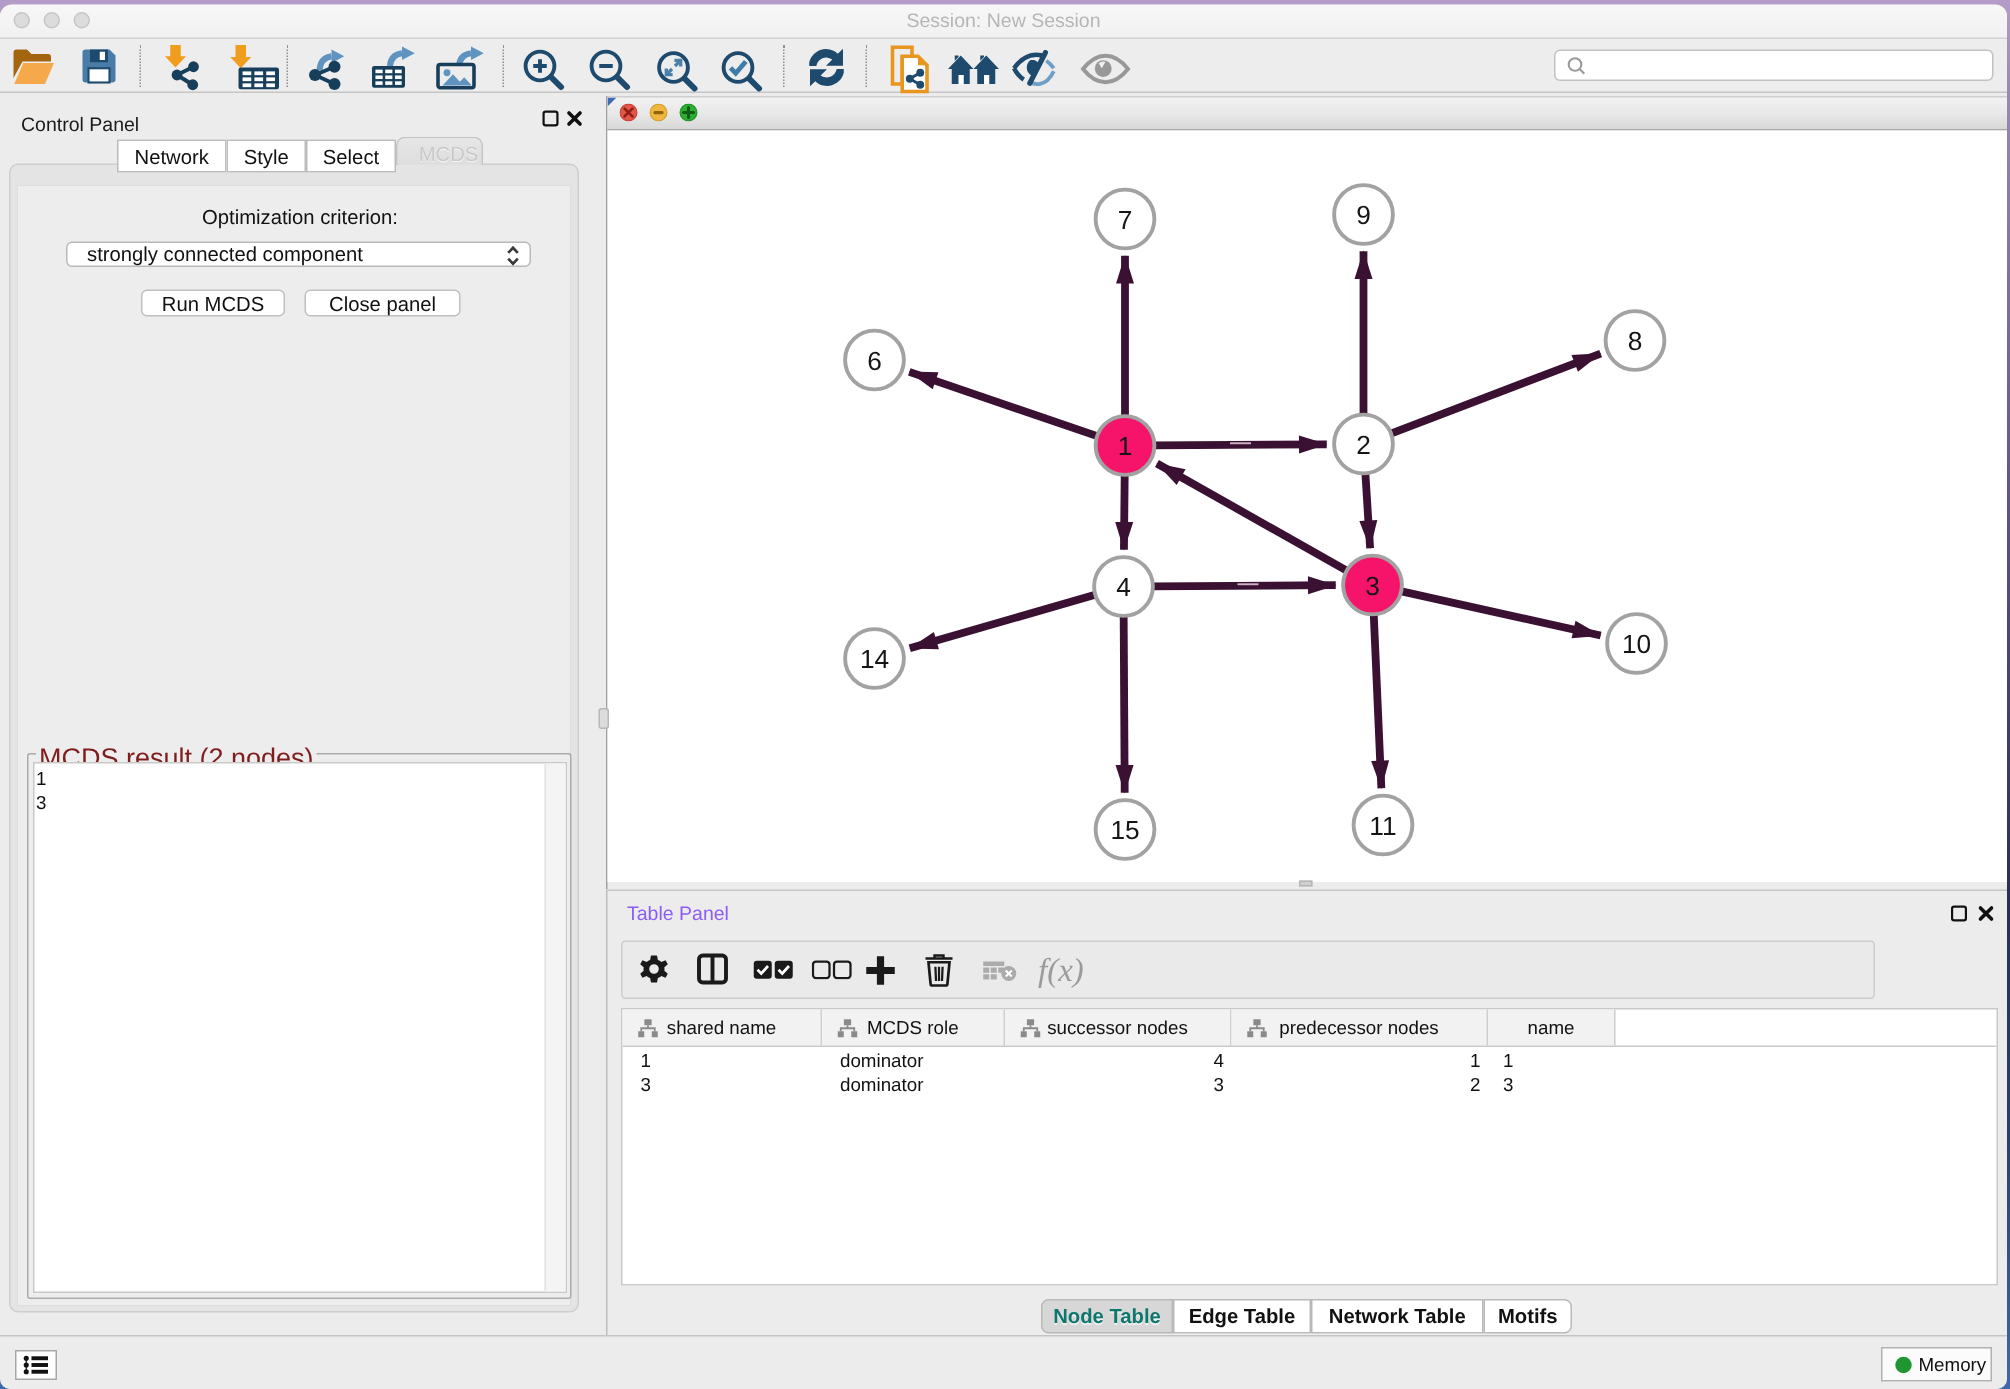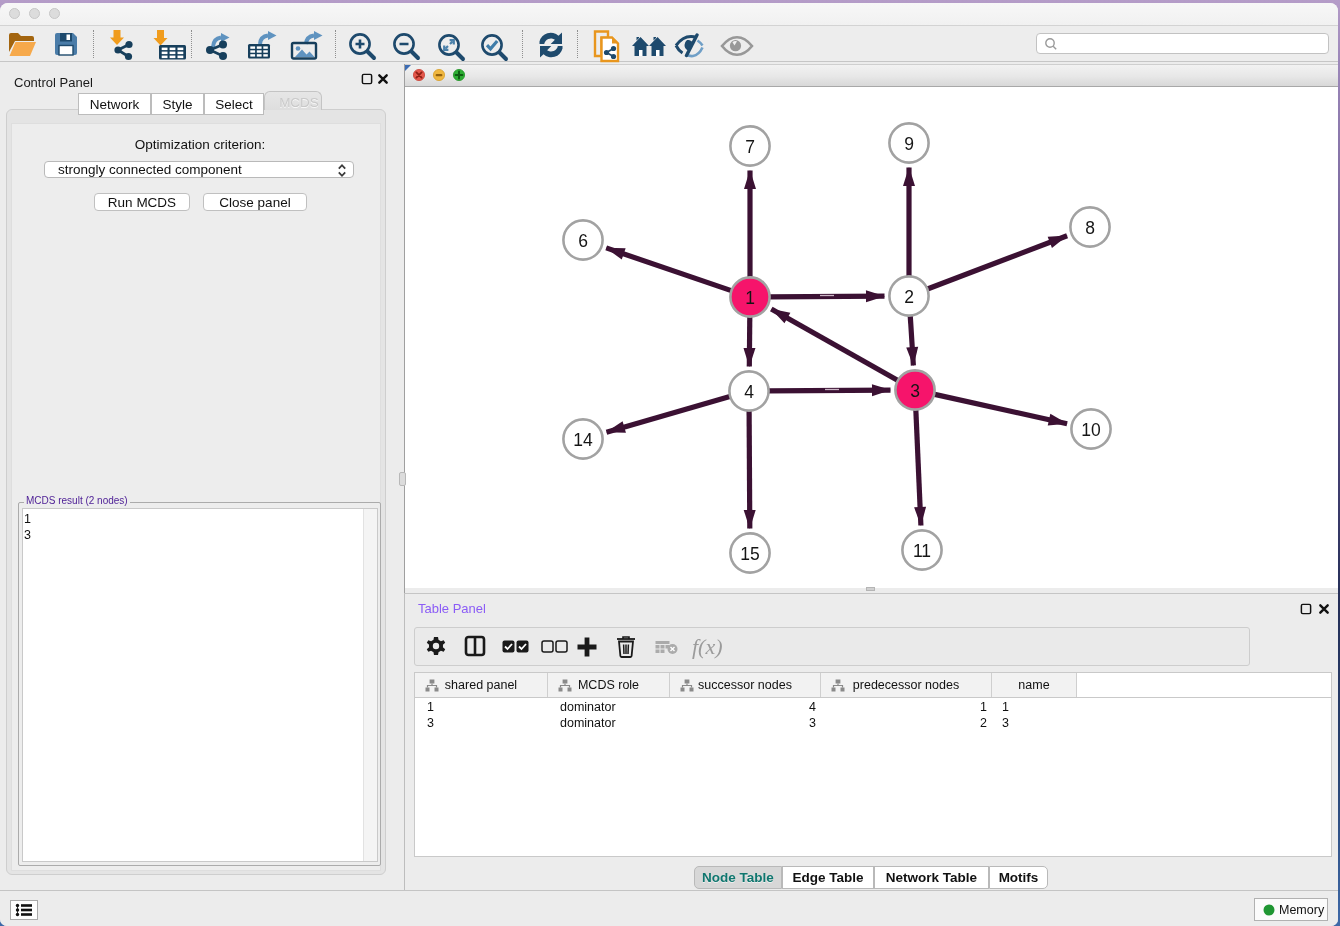--- a/index.html
+++ b/index.html
@@ -35,21 +35,21 @@
 #cp-inner { position:absolute; left:4px; top:13px; width:370px; height:748px;
   background:#ededed; border:1px solid #dedede; }
 #optlabel { position:absolute; left:4px; width:100%; top:27px; text-align:center; font-size:13.5px; color:#111; }
 #dropdown { position:absolute; left:37px; top:51px; width:310px; height:17px; background:#fff;
   border:1px solid #b9b9b9; border-radius:4px; font-size:13.5px; color:#111; line-height:16px; padding-left:13px; }
 .btn { position:absolute; top:83px; height:18px; background:#fff; border:1px solid #c0c0c0;
   border-radius:4px; font-size:13.5px; color:#111; text-align:center; line-height:18px; }
 #fieldset { position:absolute; left:11px; top:392px; width:363px; height:364px;
   border:1px solid #ababab; border-radius:2px; }
 #fieldset .leg { position:absolute; left:5px; top:-8px; background:#ededed; padding:0 2px;
-  font-size:10px; color:#4c1d95;text-align:center; }
+  font-size:18px; color:#7f1d1d;text-align:center; }
 #resultbox { position:absolute; left:3px; top:5px; width:356px; height:354px; background:#fff;
   border:1px solid #c9c9c9; font-size:12.5px; color:#111; line-height:16px; padding:2px 0 0 1px; }
 #resultbox .sb { position:absolute; right:0; top:0; width:14px; height:352px;
   background:#f4f4f4; border-left:1px solid #e2e2e2; }
 
 #netwin { position:absolute; left:404px; top:61px; width:934px; height:529px;
   border-left:1px solid #9f9f9f; }
 #nettitle { position:absolute; left:0; top:0; width:100%; height:23px;
   background:linear-gradient(#f2f2f2 0%,#e7e7e7 55%,#d8d8d8 100%); border-bottom:1px solid #a8a8a8;
   border-top:1px solid #cfcfcf; }
@@ -76,20 +76,21 @@
   border:1px solid #a9a9a9; }
 #membtn { position:absolute; left:1254px; top:7px; width:74px; height:23px; background:#fbfbfb;
   border:1px solid #b1b1b1; font-size:12.5px; color:#111; }
 </style></head>
 <body>
 <div id="win">
   <div id="titlebar">
     <div class="tl" style="left:9px;"></div>
     <div class="tl" style="left:29px;"></div>
     <div class="tl" style="left:49px;"></div>
+    <div class="t">Session: New Session</div>
   </div>
   <div id="toolbar">
     <svg class="abs" style="left:8px;top:6px" width="29" height="25" viewBox="0 0 29 25">
       <path d="M1 3 Q1 1 3 1 L10 1 L13 4 L24 4 Q26 4 26 6 L26 9 L7 9 L1 20 Z" fill="#a3650f"></path>
       <path d="M7.5 10 L28 10 L22 24 L1.5 24 Z" fill="#f6a94b"></path>
     </svg>
     <svg class="abs" style="left:53px;top:5px" width="26" height="26" viewBox="0 0 26 26">
       <path d="M2 4 Q2 2 4 2 L20 2 L24 6 L24 22 Q24 24 22 24 L4 24 Q2 24 2 22 Z" fill="#4a7ca8"></path>
       <path d="M7 2 L19 2 L19 10.5 L7 10.5 Z" fill="#1e4a6d"></path>
       <path d="M13.5 3.5 L17 3.5 L17 9 L13.5 9 Z" fill="#fff"></path>
@@ -382,21 +383,21 @@
             <rect x="10.5" y="5" width="4" height="3.5"></rect>
             <rect x="0.5" y="9.5" width="4" height="3.5"></rect>
             <rect x="5.5" y="9.5" width="4" height="3.5"></rect>
           </g>
         <circle cx="17.5" cy="9" r="5" fill="#ababab"></circle>
         <path d="M15.5 7 L19.5 11 M19.5 7 L15.5 11" stroke="#fff" stroke-width="1.4"></path>
       </svg>
       <div class="abs" style="left:277px;top:6px;font-family:'Liberation Serif',serif;font-style:italic;font-size:22px;color:#9b9b9b;">f(x)</div>
     </div>
     <div id="ttable">
-      <div class="th" style="left:0;width:133px;">shared panel</div>
+      <div class="th" style="left:0;width:133px;">shared name</div>
       <div class="th" style="left:133px;width:122px;">MCDS role</div>
       <div class="th" style="left:255px;width:151px;">successor nodes</div>
       <div class="th" style="left:406px;width:171px;">predecessor nodes</div>
       <div class="th" style="left:577px;width:85px;border-right:1px solid #cfcfcf;">name</div>
       <div class="abs" style="left:0;top:24px;width:916px;height:0;border-top:1px solid #c9c9c9;"></div>
       <svg class="abs" style="left:10px;top:6px" width="14" height="13" viewBox="0 0 14 13">
           <g fill="#8a8a8a">
             <rect x="4.6" y="0.5" width="4.8" height="4"></rect>
             <rect x="0.5" y="8.5" width="4" height="4"></rect>
             <rect x="9.5" y="8.5" width="4" height="4"></rect>

